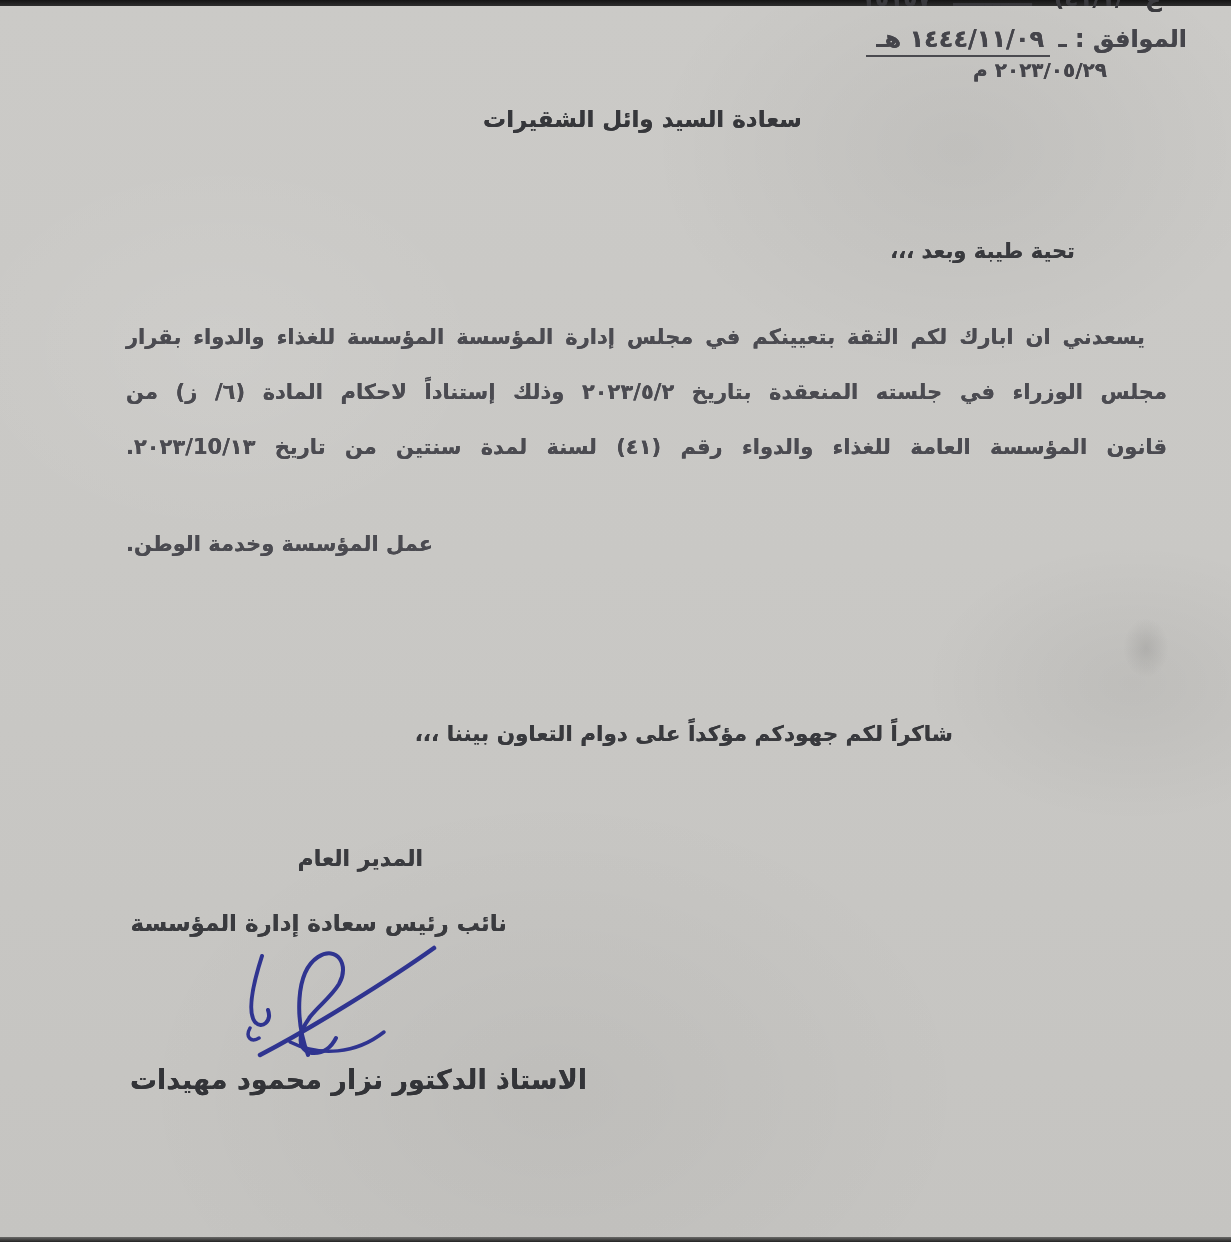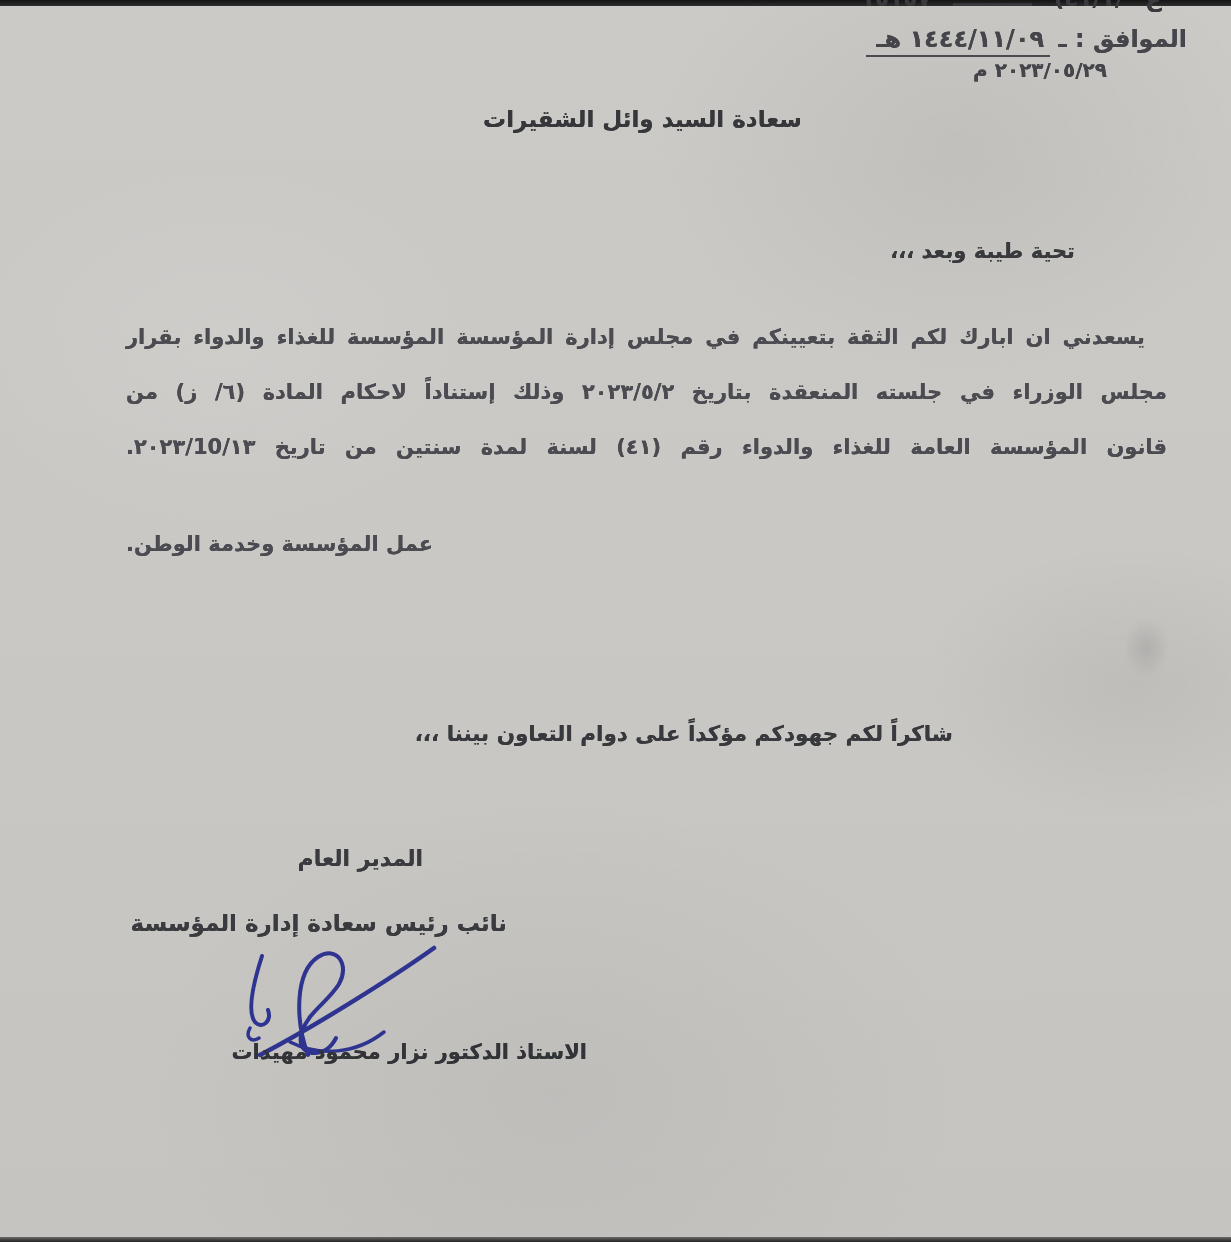--- a/index.html
+++ b/index.html
@@ -32,21 +32,21 @@
   .salutation{top:239px;right:156px;font-size:21px;font-weight:bold;color:#393a3e;}
   .para{right:64px;left:126px;font-size:21px;font-weight:bold;color:#4b4b51;}
   .para1{top:310px;line-height:55px;}
   .para2{top:518px;line-height:52px;}
   .jline{text-align:justify;text-align-last:justify;}
   .indent-first{padding-right:22px;}
   .rline{text-align:left;}
   .closing{top:701px;right:278px;font-size:21.5px;font-weight:bold;color:#38393d;margin-top:20px;}
   .sig-title1{top:846px;right:808px;font-size:22px;font-weight:bold;color:#3a3b3f;}
   .sig-title2{top:910px;right:724px;font-size:23px;font-weight:bold;color:#3a3b3f;}
-  .sig-name{top:1040px;right:644px;font-size:21px;font-weight:bold;color:#333438;}
+  .sig-name{top:1064px;right:644px;font-size:27px;font-weight:bold;color:#333438;}
   .signature-svg{position:absolute;left:232px;top:942px;width:218px;height:118px;}
   .smudge{
     position:absolute;top:618px;right:62px;width:46px;height:60px;opacity:.16;
     background:radial-gradient(ellipse at center,#555 0%,transparent 70%);
   }
 </style>
 </head>
 <body>
 
 <div class="paper">

